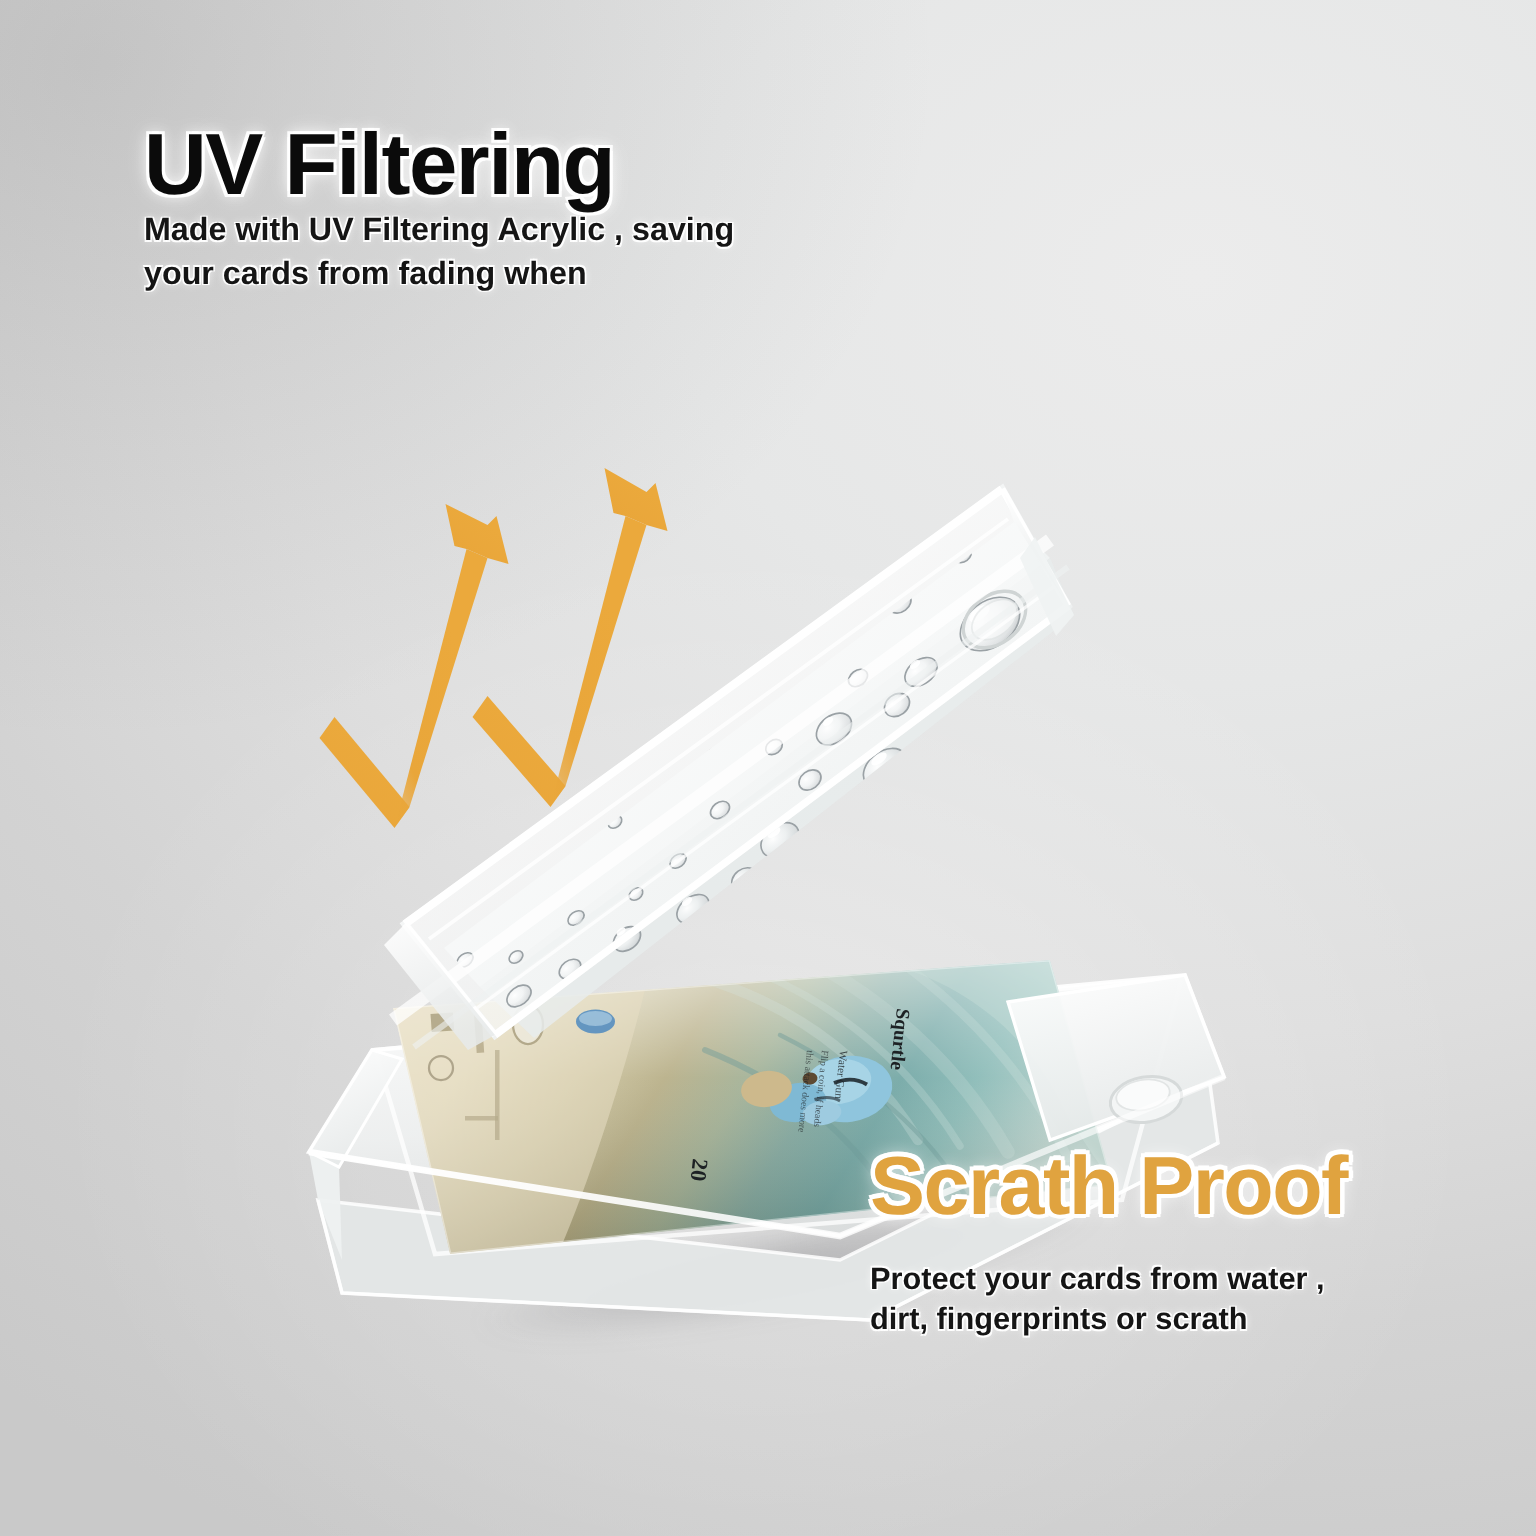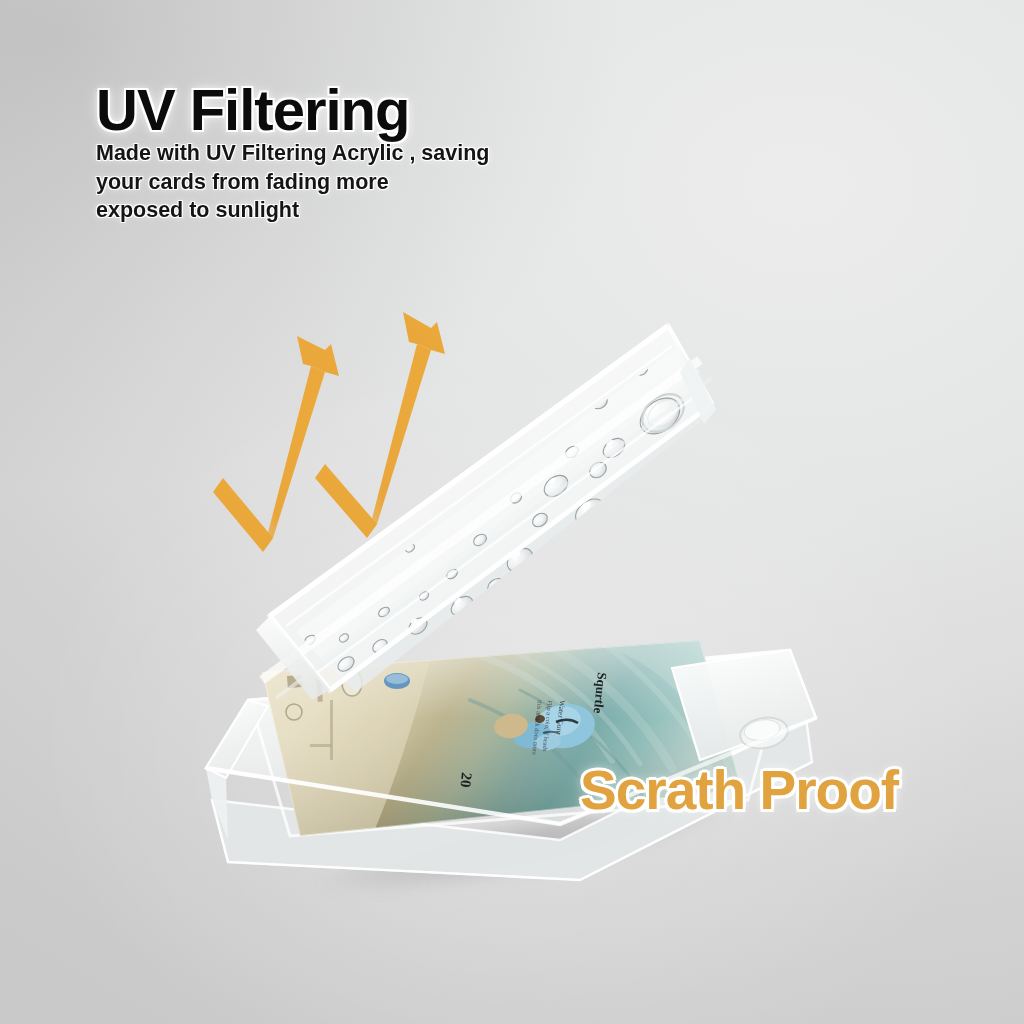--- a/index.html
+++ b/index.html
@@ -325,24 +325,27 @@
       <polygon points="110,178 120,164 172,224 162,238"></polygon>
       <polygon points="162,238 172,224 226,50 212,44"></polygon>
       <polygon points="226,50 212,44 204,42 198,12 226,28 232,22 240,54"></polygon>
     </g>
   </svg>
 
   <div class="txtblock" id="uv-block">
     <div class="h1">UV Filtering</div>
     <div class="sub">
       <div>Made with UV Filtering Acrylic , saving</div>
-      <div>your cards from fading more</div>
-      <div>exposed to sunlight</div>
+      <div>your cards from fading when</div>
     </div>
   </div>
 
   <div class="txtblock" id="wd-block">
     <div class="h2">
       <div>Scrath Proof</div>
     </div>
+    <div class="sub">
+      <div>Protect your cards from water ,</div>
+      <div>dirt, fingerprints or scrath</div>
+    </div>
   </div>
 
 </div>
 
 </body></html>

